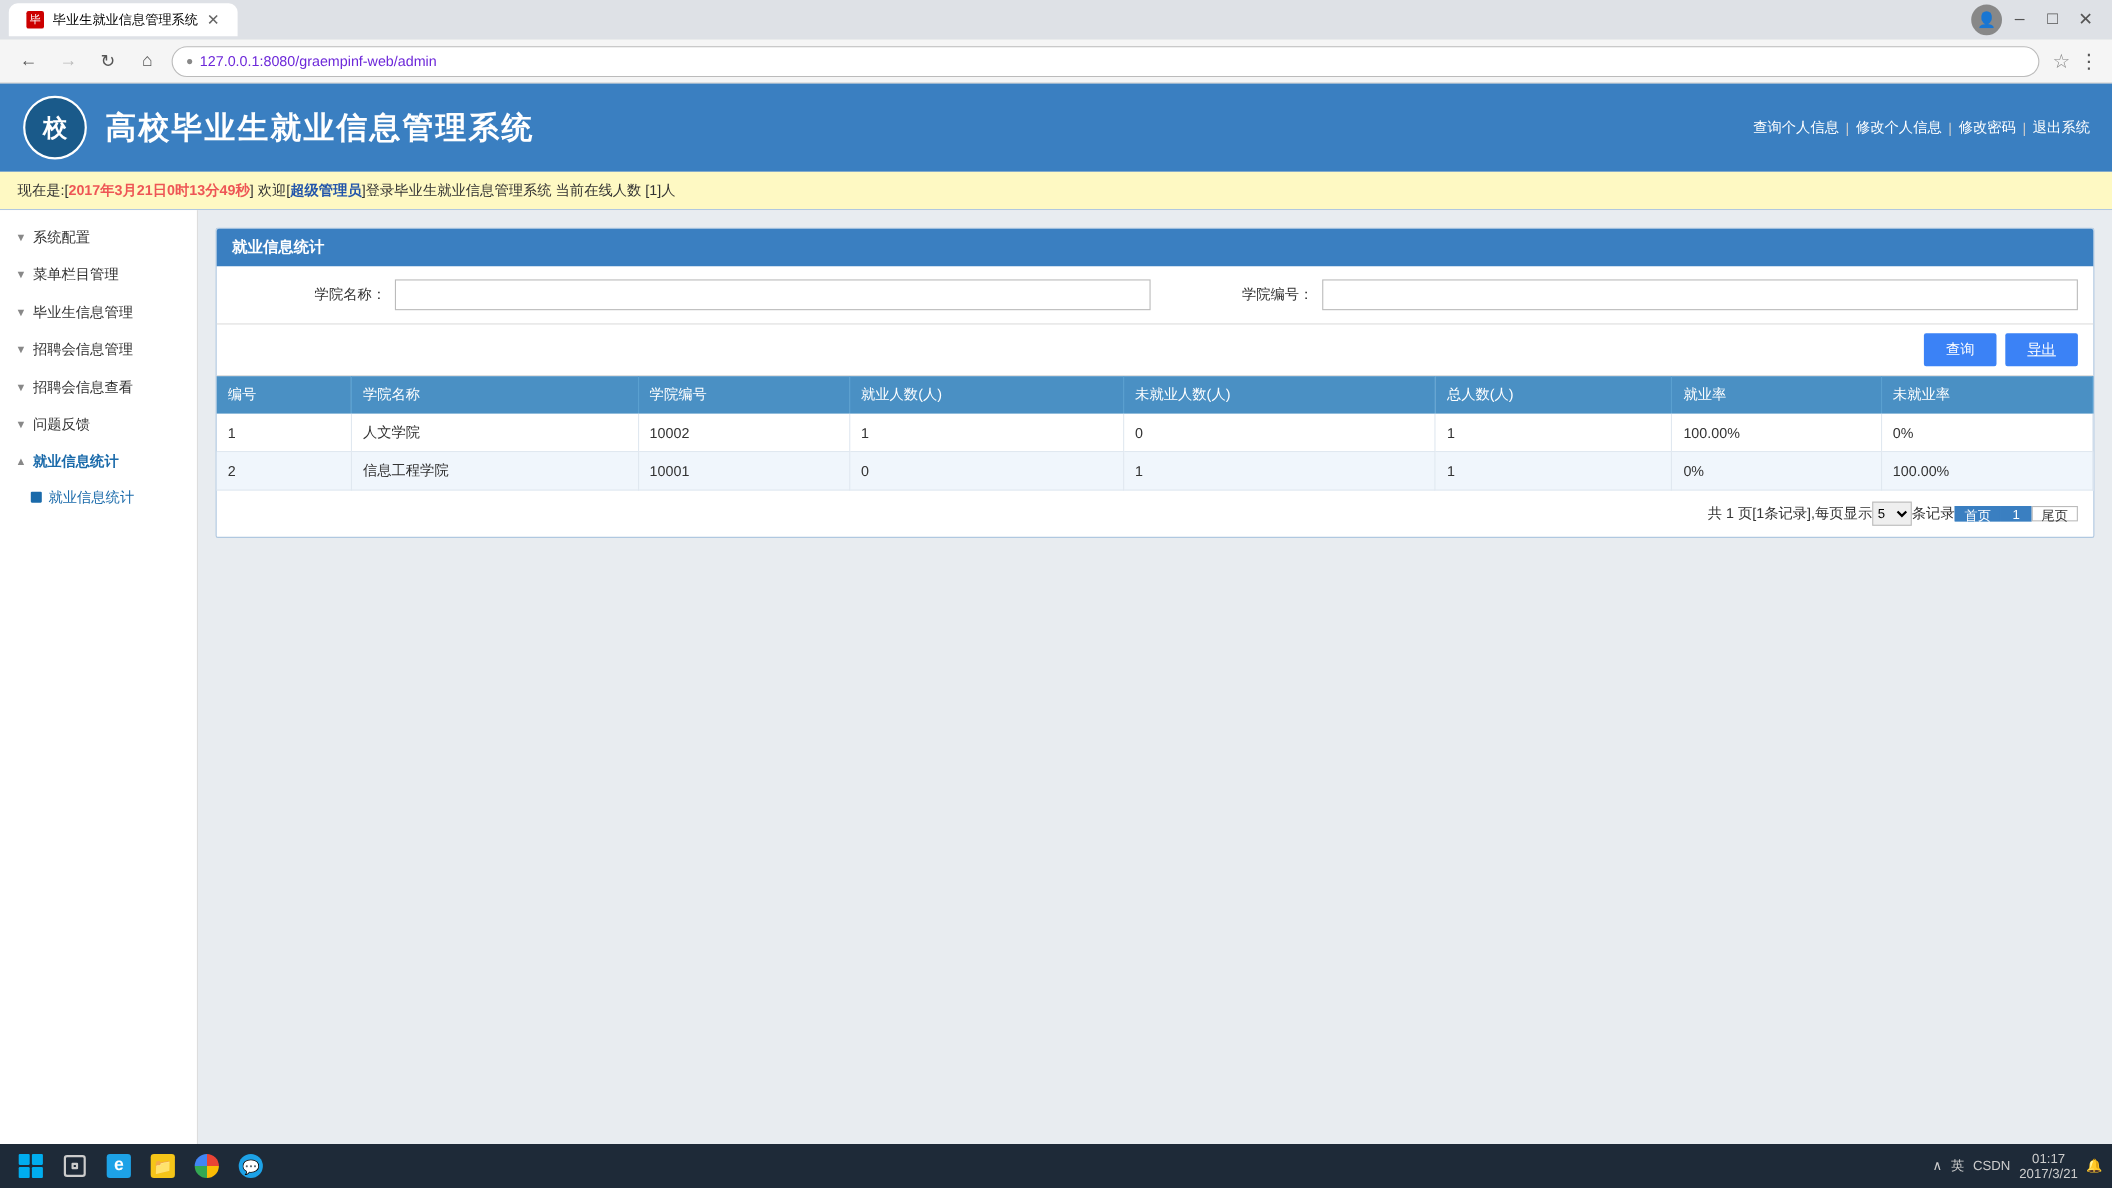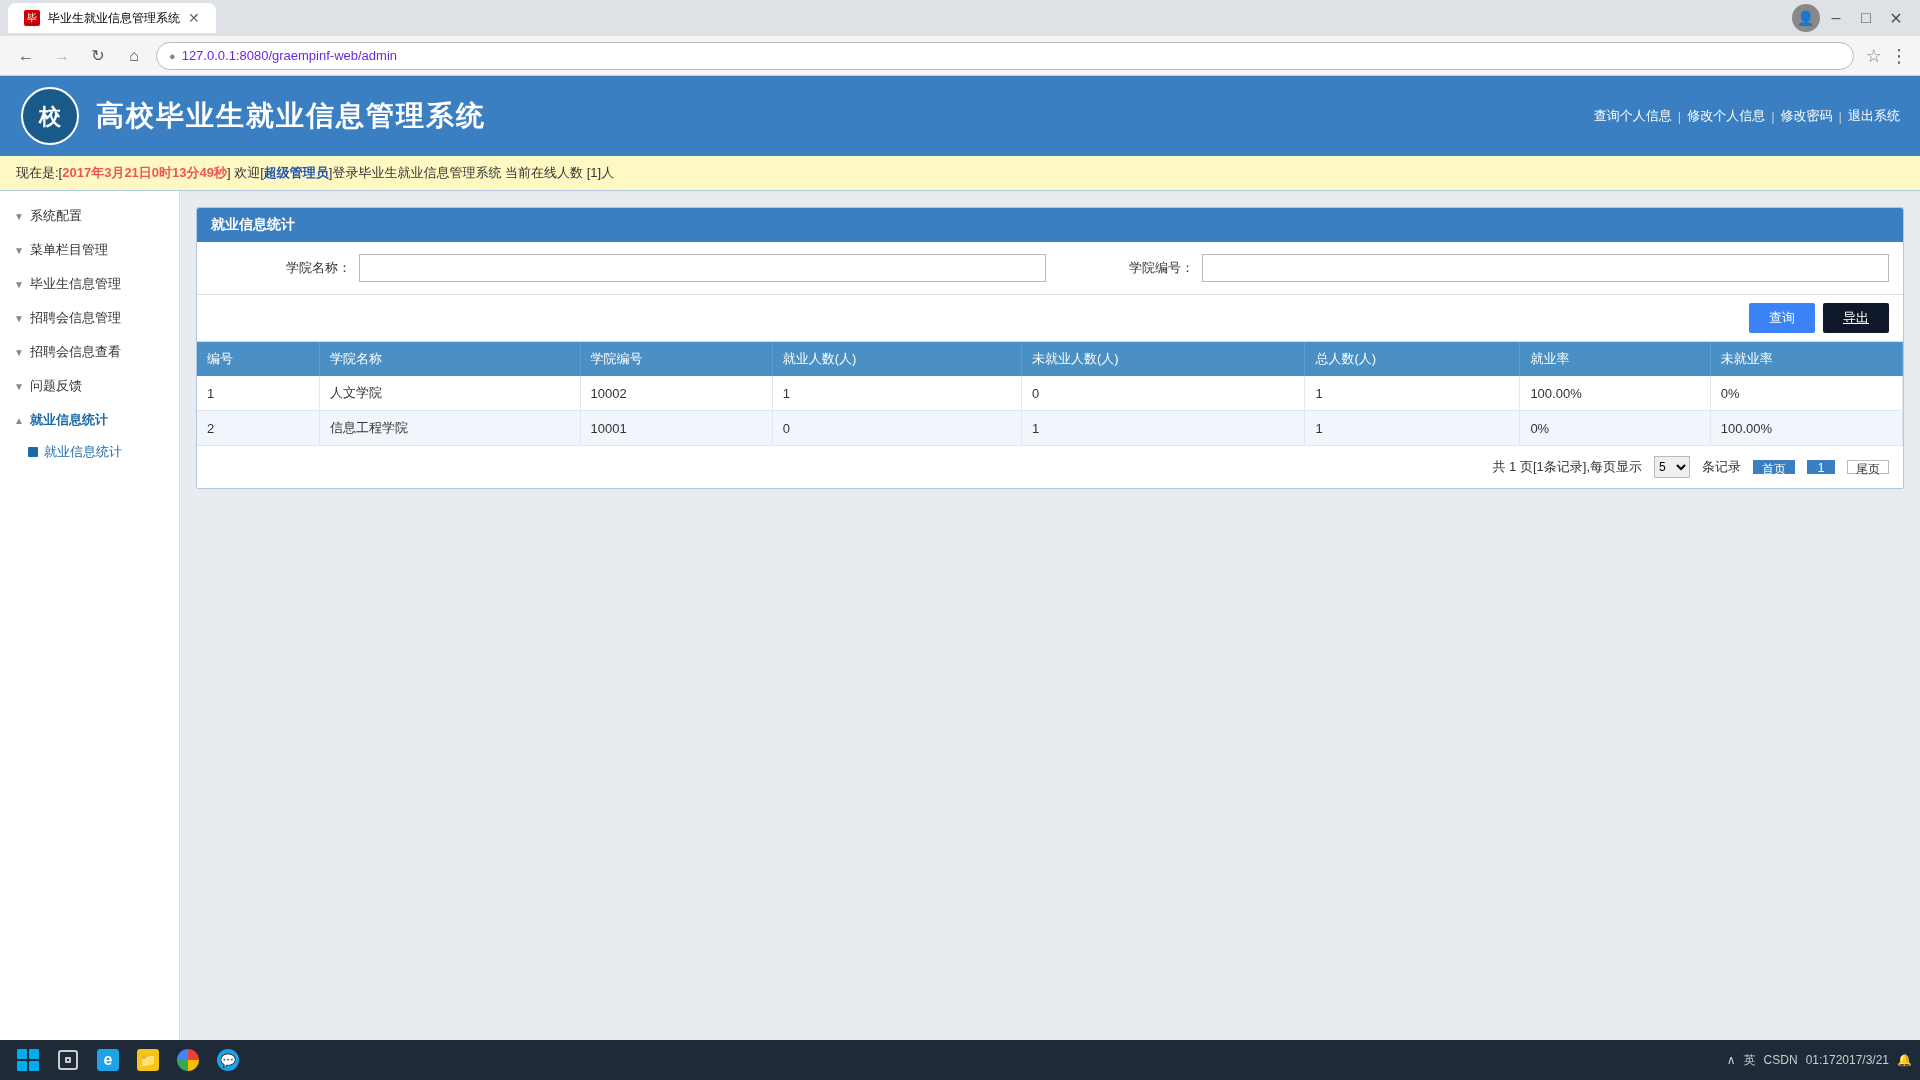--- a/index.html
+++ b/index.html
@@ -46,30 +46,30 @@
     .main-content { flex: 1; padding: 16px; background: #e8ecf0; }
     .content-panel { background: #fff; border: 1px solid #b0c8e0; border-radius: 2px; }
     .panel-header { background: #3a7fc1; color: #fff; padding: 8px 14px; font-size: 14px; font-weight: bold; border-radius: 2px 2px 0 0; }
 
     
     .search-form { padding: 12px 14px; display: grid; grid-template-columns: 140px 1fr 140px 1fr; align-items: center; gap: 8px; border-bottom: 1px solid #ddd; }
     .form-label { text-align: right; font-size: 13px; color: #333; }
     .form-input { height: 28px; border: 1px solid #bbb; padding: 0 8px; font-size: 13px; width: 100%; }
     .search-actions { padding: 8px 14px; display: flex; justify-content: flex-end; gap: 8px; border-bottom: 1px solid #ddd; }
     .btn-query { background: #3b82f6; color: #fff; border: none; padding: 6px 20px; cursor: pointer; font-size: 13px; border-radius: 2px; }
-    .btn-export { background: #0f172a; color: #fff; border: none; padding: 6px 20px; cursor: pointer; font-size: 13px; border-radius: 2px; text-decoration: underline; }
+    .btn-export { background: #3b82f6; color: #fff; border: none; padding: 6px 20px; cursor: pointer; font-size: 13px; border-radius: 2px; text-decoration: underline; }
 
     
     .data-table { width: 100%; border-collapse: collapse; }
     .data-table th { background: #4a90c4; color: #fff; padding: 8px 10px; text-align: left; font-size: 13px; font-weight: normal; border-right: 1px solid #5aa0d0; }
     .data-table td { padding: 8px 10px; font-size: 13px; color: #333; border-bottom: 1px solid #e0e8f0; border-right: 1px solid #e0e8f0; }
     .data-table tr:nth-child(even) td { background: #f0f6fc; }
 
     
-    .pagination { padding: 10px 14px; display: flex; justify-content: flex-end; align-items: center; gap: 12px; font-size: 13px; color: #333; }
+    .pagination { padding: 10px 14px; display: flex; justify-content: flex-end; align-items: center; gap: 0; font-size: 13px; color: #333; }
     .pagination select { height: 22px; border: 1px solid #bbb; font-size: 12px; }
     .page-btn { min-width: 28px; height: 14px; padding: 0 8px; border: 1px solid #bbb; background: #fff; cursor: pointer; font-size: 12px; color: #333; }
     .page-btn.active { background: #3a7fc1; color: #fff; border-color: #3a7fc1; }
 
     
     .taskbar { height: 40px; background: #1e2a38; display: flex; align-items: center; padding: 0 8px; position: fixed; bottom: 0; width: 1920px; }
     .taskbar-btn { width: 36px; height: 36px; display: flex; align-items: center; justify-content: center; cursor: pointer; margin: 0 2px; border-radius: 3px; }
     .taskbar-icon { width: 22px; height: 22px; border-radius: 3px; display: flex; align-items: center; justify-content: center; font-size: 14px; }
 
     .browser-outer { position: relative; }
@@ -264,20 +264,20 @@
     <div class="taskbar-btn">
       <div class="taskbar-icon" style="background:conic-gradient(#ea4335 0 25%, #fbbc04 25% 50%, #34a853 50% 75%, #4285f4 75%);border-radius:50%;width:22px;height:22px;"></div>
     </div>
     <div class="taskbar-btn">
       <div class="taskbar-icon" style="background:#1da2e7;border-radius:50%;color:#fff;font-size:13px;">💬</div>
     </div>
     <div style="margin-left:auto;display:flex;align-items:center;gap:8px;color:#ccc;font-size:12px;">
       <span style="cursor:pointer;">∧</span>
       <span style="cursor:pointer;">英</span>
       <span>CSDN</span>
-      <div style="display:flex;align-items:center;cursor:pointer;">
+      <div style="display:flex;flex-direction:column;align-items:center;cursor:pointer;">
         <span>01:17</span>
         <span>2017/3/21</span>
       </div>
       <span style="cursor:pointer;">🔔</span>
     </div>
   </div>
 </div>
 
 </body></html>

